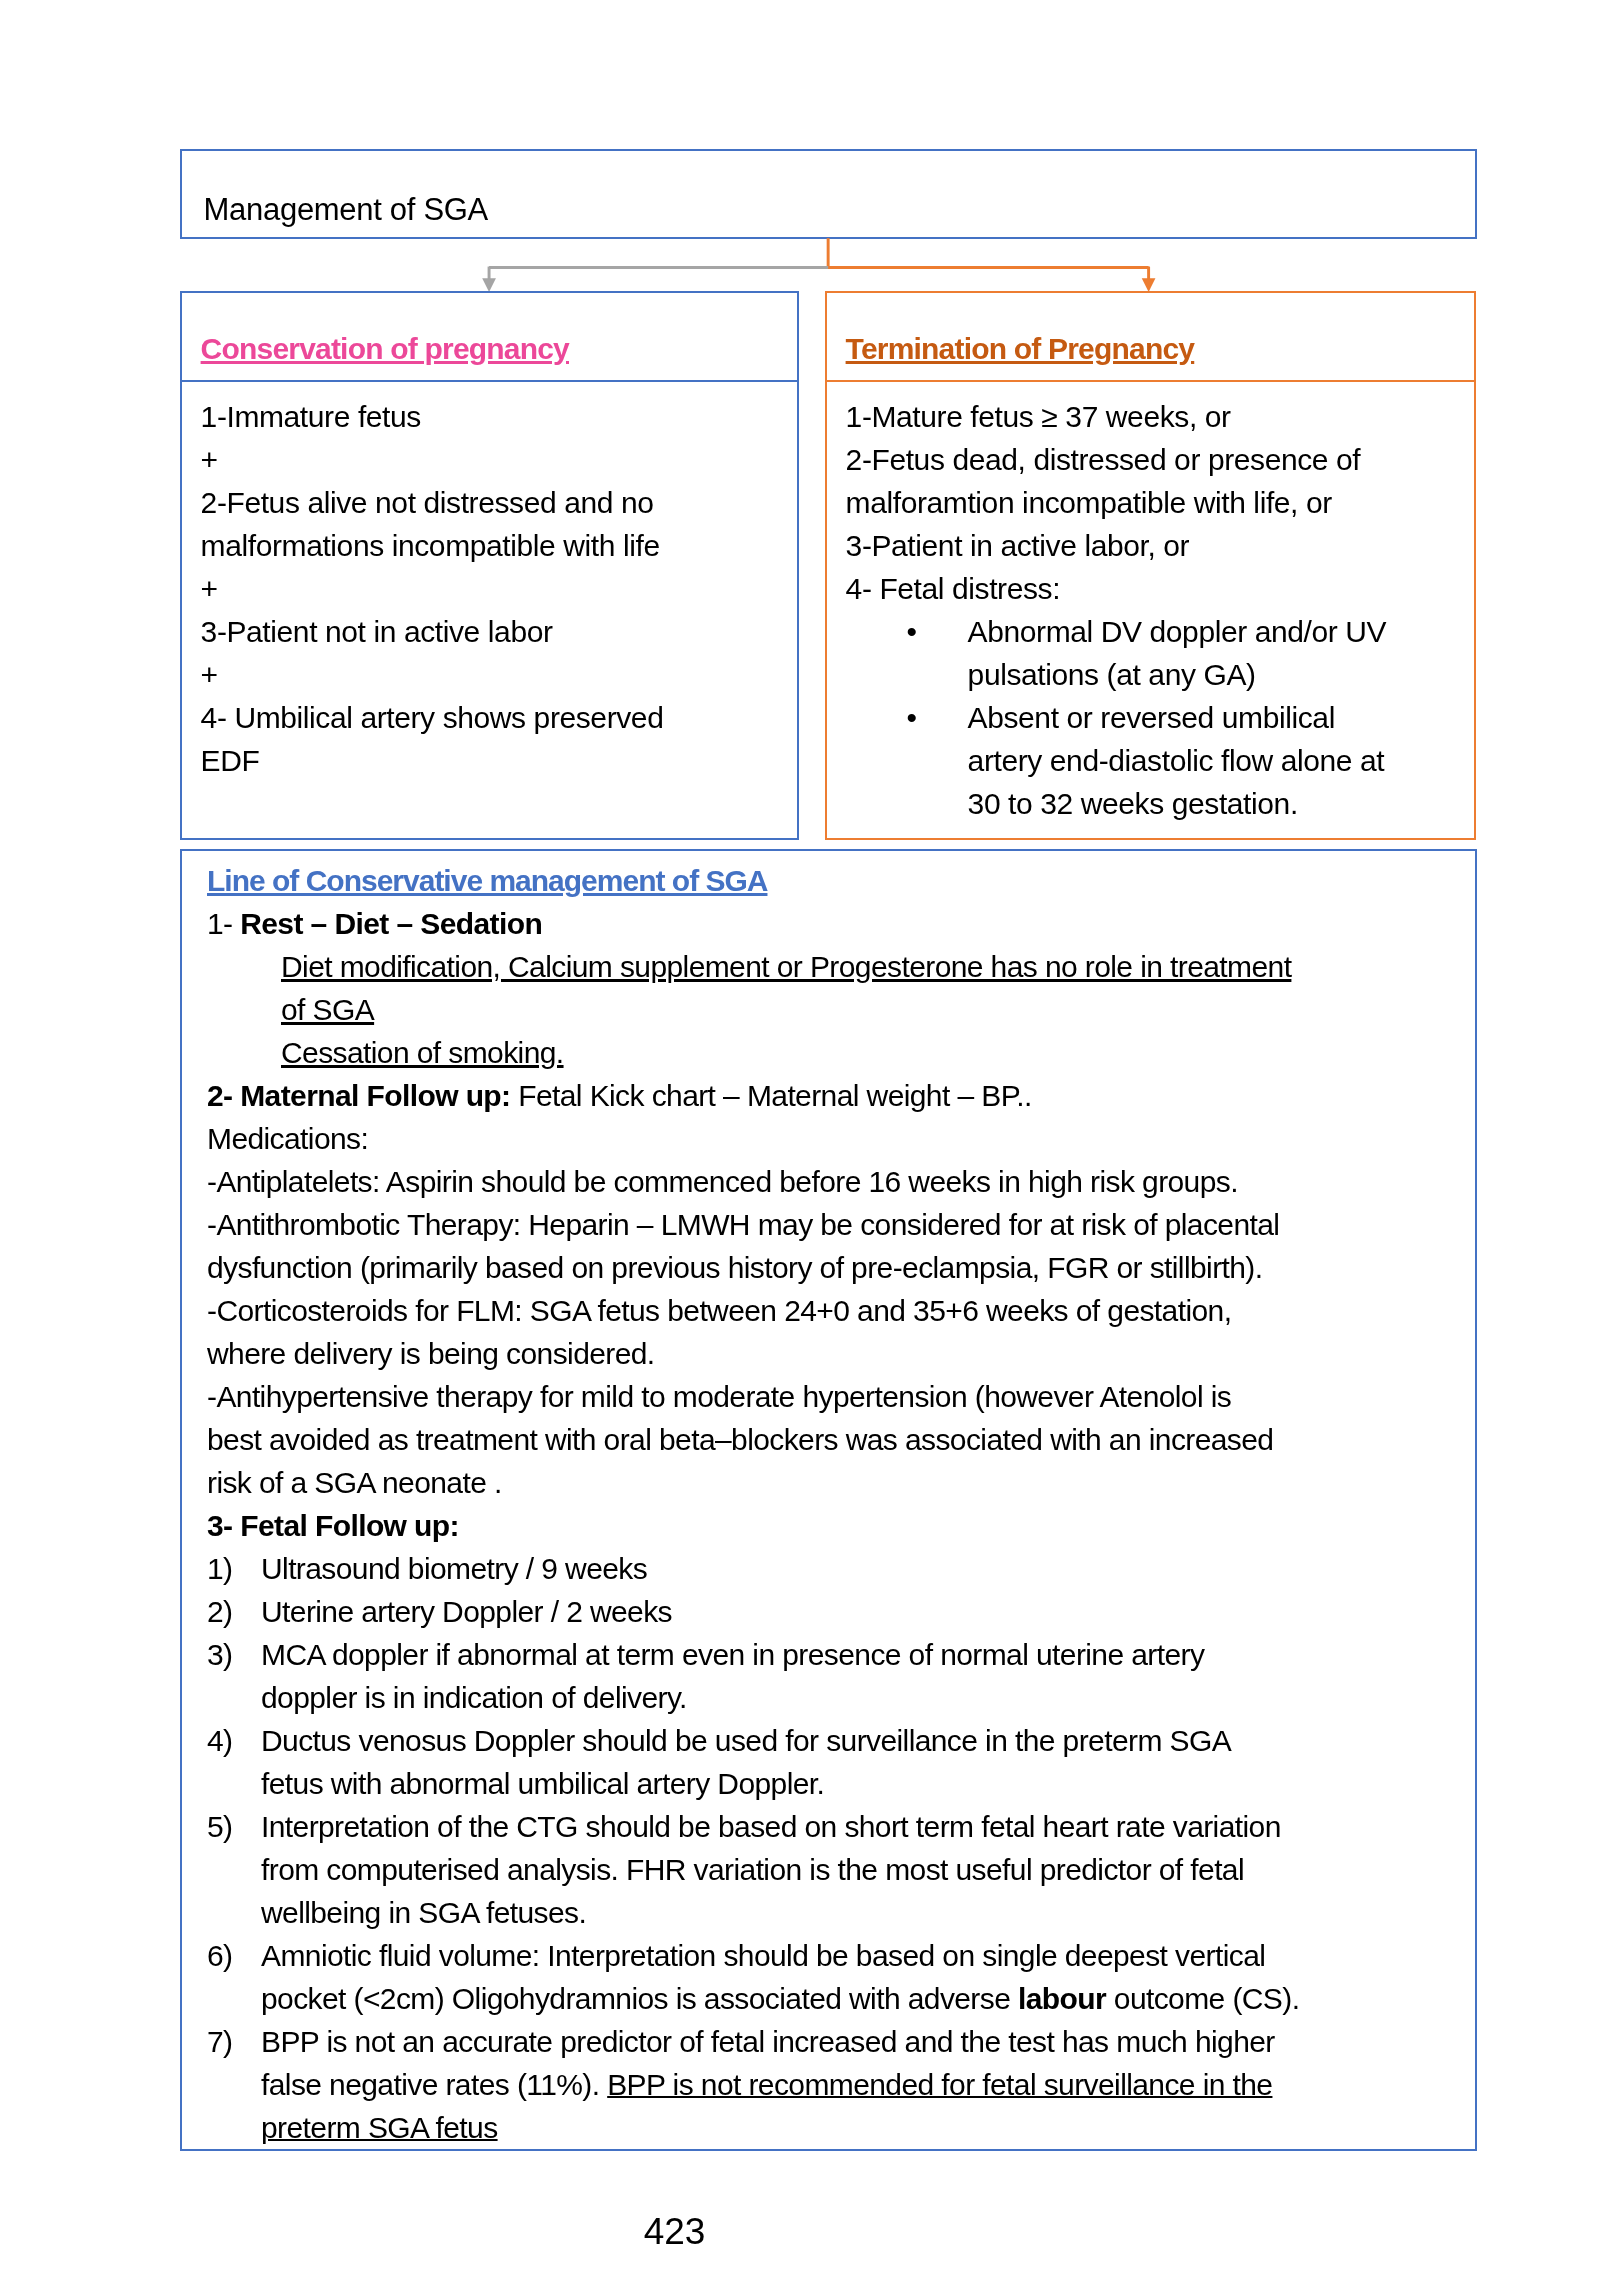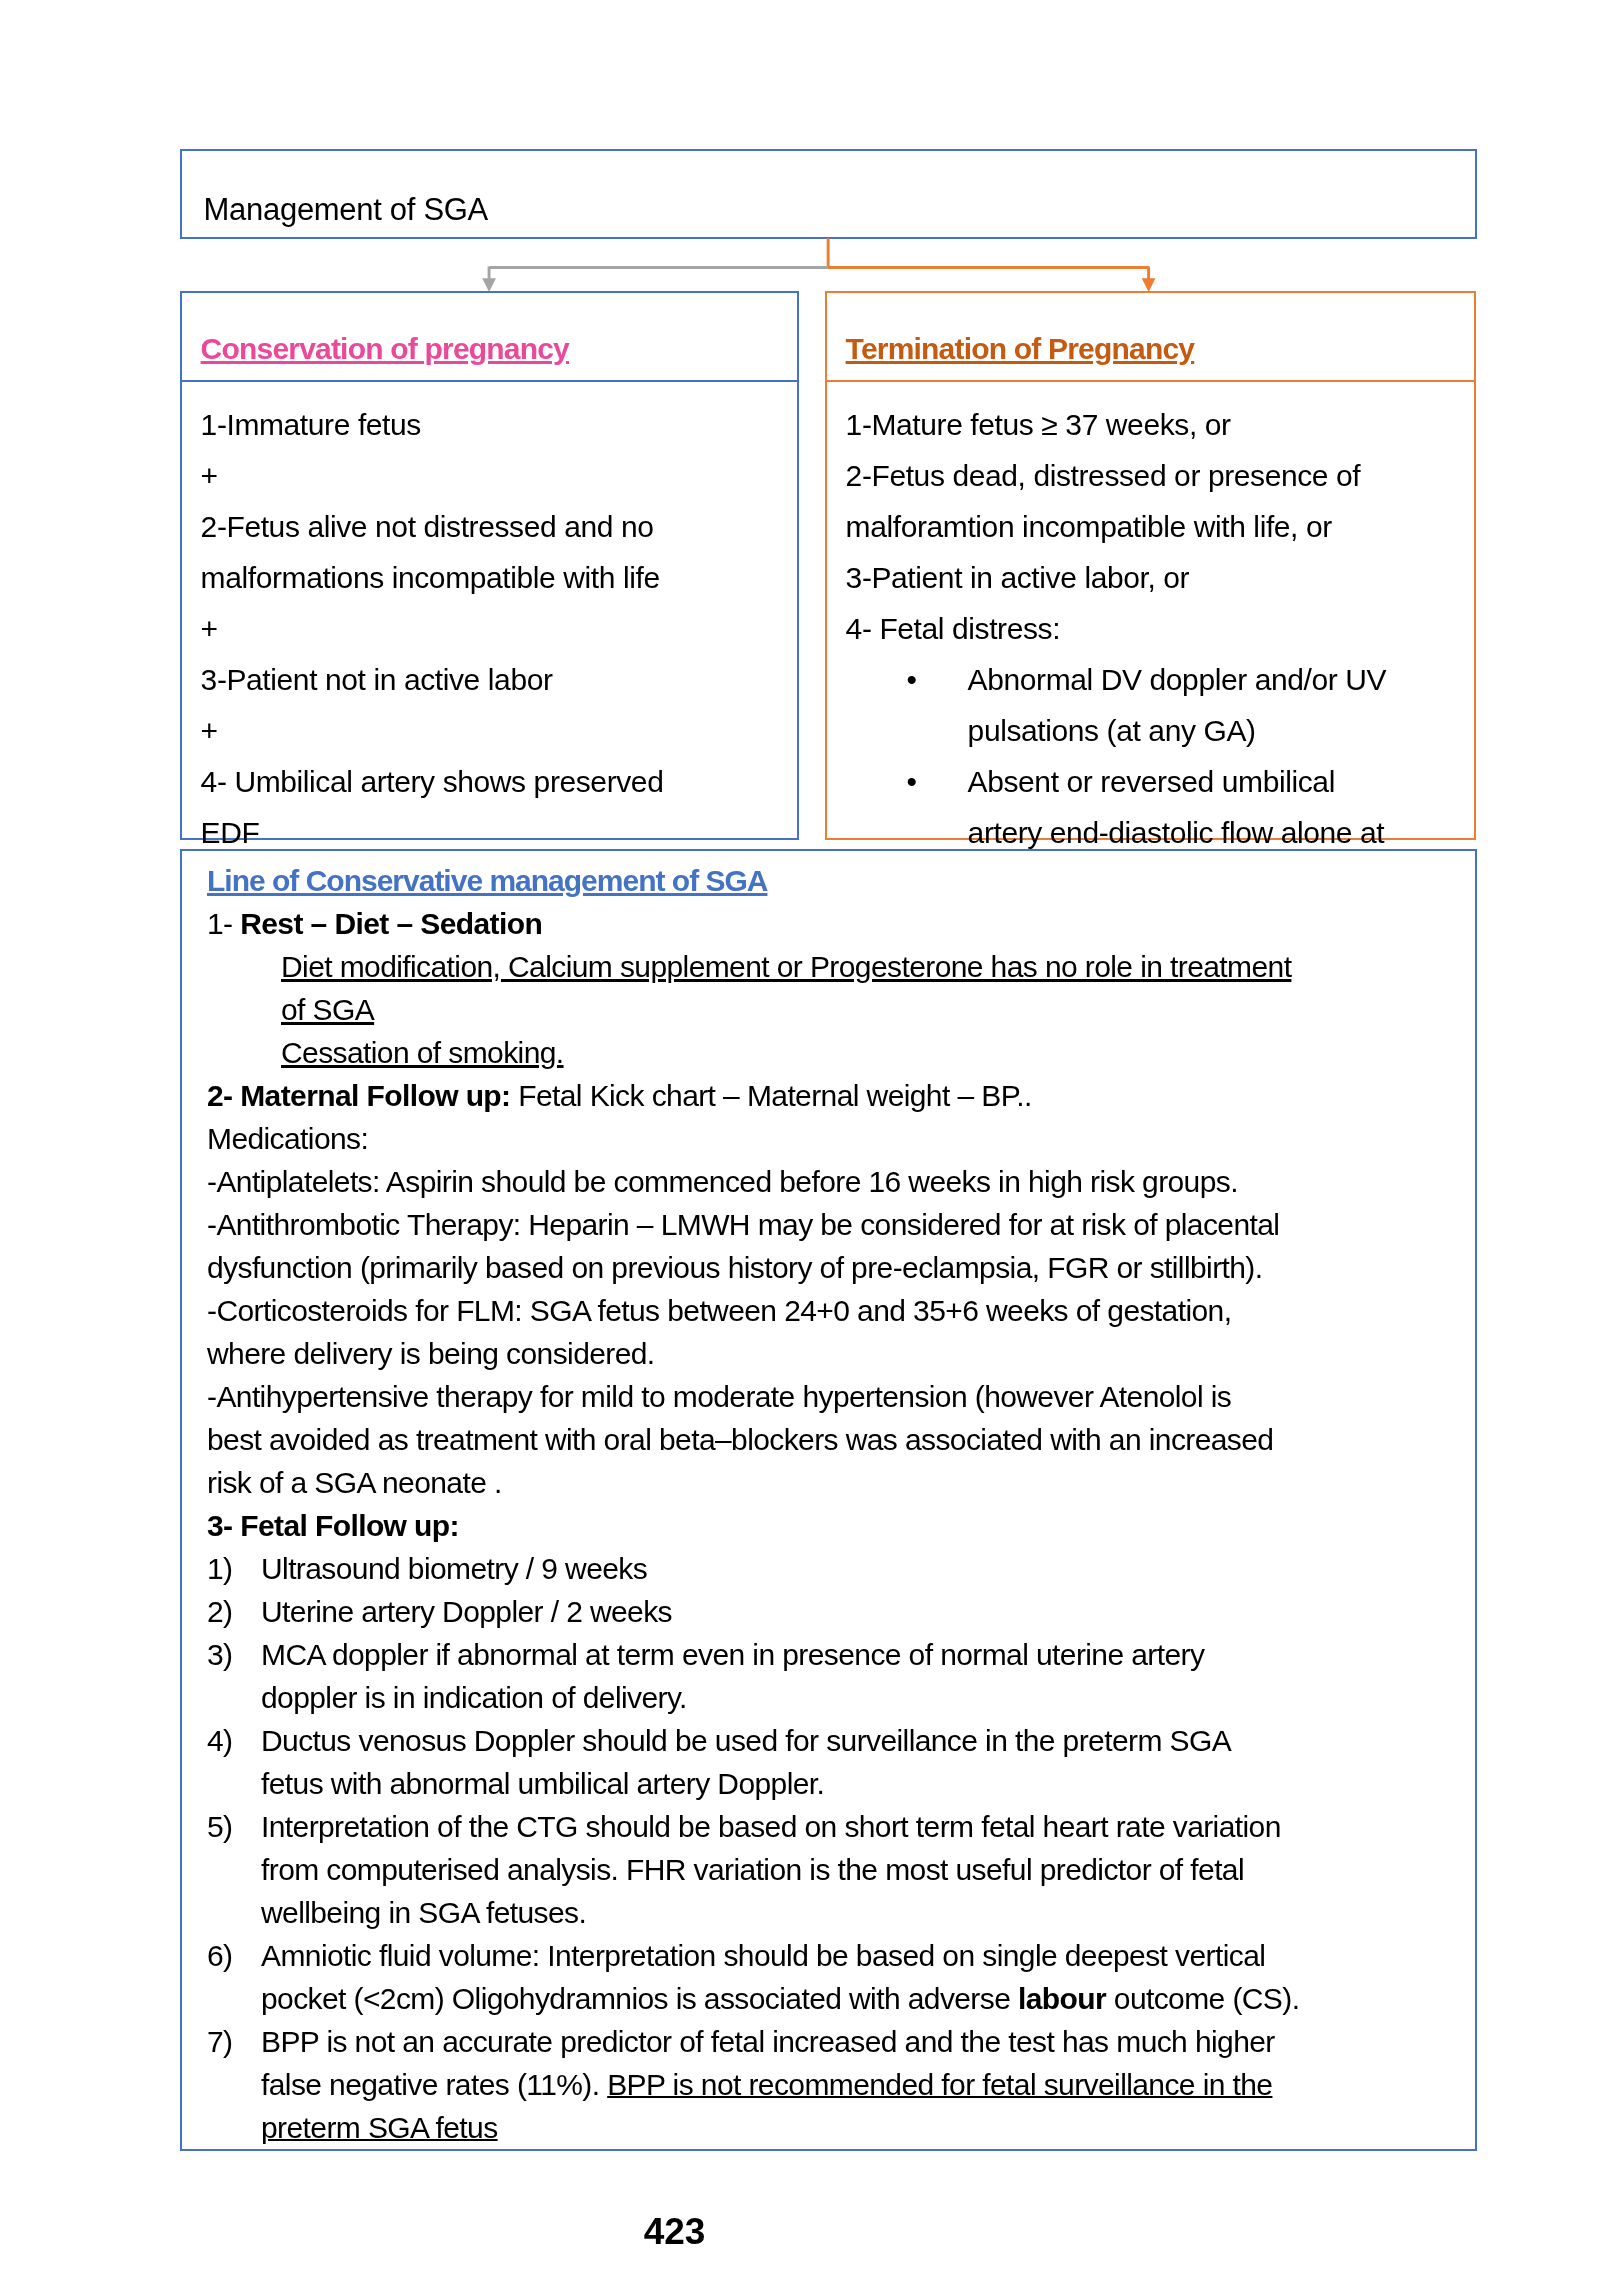--- a/index.html
+++ b/index.html
@@ -14,33 +14,33 @@
     .left-box { left: 180px; top: 291px; width: 619px; height: 549px; }
     .right-box { left: 825px; top: 291px; width: 651px; height: 549px; }
     .box-header { position: absolute; left: 0; right: 0; top: 0; height: 89px; box-sizing: border-box; }
     .left-box .box-header { border-bottom: 2.9px solid #4472c4; }
     .right-box .box-header { border-bottom: 2.9px solid #ed7d31; }
     .box-header .h { position: absolute; left: 18.6px; top: 39px; font-size: 30px; font-weight: bold;
                      text-decoration: underline; text-decoration-thickness: 2.9px; letter-spacing: -0.8px; }
     .left-box .h { color: #ec4899; }
     .right-box .h { color: #c55a11; }
     .box-body { position: absolute; left: 18.6px; right: 11.8px; top: 102px; font-size: 30px; line-height: 43px; letter-spacing: -0.4px; }
-    .box-body .line { white-space: nowrap; margin-top: 8px; }
+    .box-body .line { white-space: nowrap; }
     .bullets { margin: 0; padding: 0; list-style: none; }
     .bullets li { position: relative; padding-left: 122px; }
     .bullets li .dot { position: absolute; left: 61px; top: 0; }
     .bottom-box { left: 180px; top: 849px; width: 1297px; height: 1302px; }
     .bottom-box .content { position: absolute; left: 25px; right: 17.6px; top: 7.8px; font-size: 30px; line-height: 43px; letter-spacing: -0.6px; }
     .bottom-box .sec-title { color: #4472c4; font-weight: bold; text-decoration: underline; text-decoration-thickness: 2.9px; letter-spacing: -1px; }
     .indent { padding-left: 74px; text-decoration: underline; }
     .num-item { position: relative; padding-left: 54px; }
     .num-item .n { position: absolute; left: 0; top: 0; }
     .u { text-decoration: underline; text-decoration-thickness: 2px; }
     .b { font-weight: bold; }
-    .page-number { position: absolute; left: 0; width: 1349px; text-align: center; top: 2211px; font-size: 37px; font-weight: bold; }
+    .page-number { position: absolute; left: 0; width: 1349px; text-align: center; top: 2211px; font-size: 37px; font-weight: normal; }
   </style>
 </head>
 <body>
 
 <div class="box blue top-box">
   <span class="title">Management of SGA</span>
 </div>
 
 <svg class="connector" width="1621" height="294" viewBox="0 0 1654 300">
   <line x1="845" y1="243" x2="845" y2="273" stroke="#ed7d31" stroke-width="3"></line>

